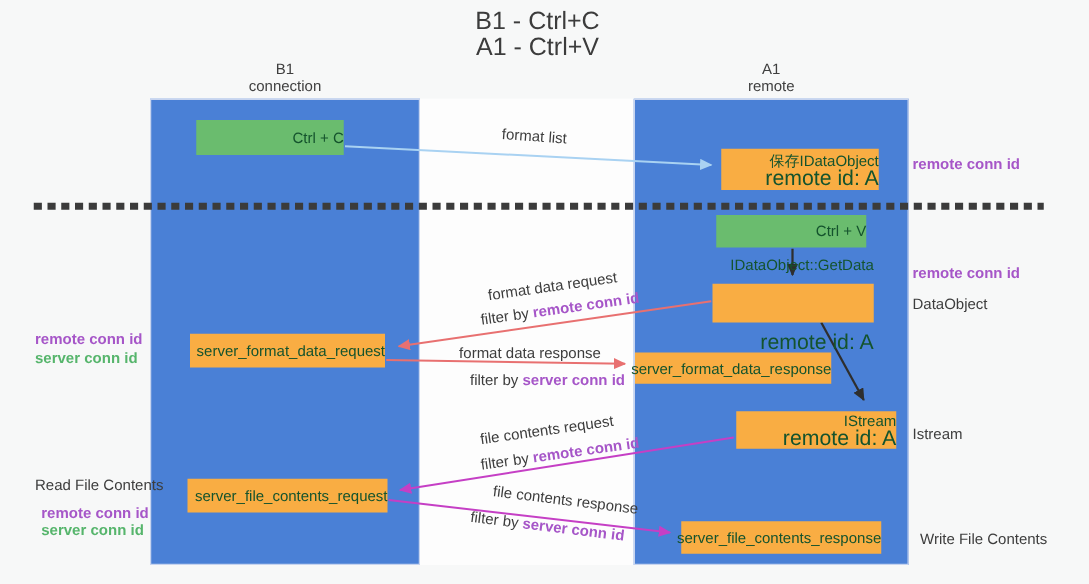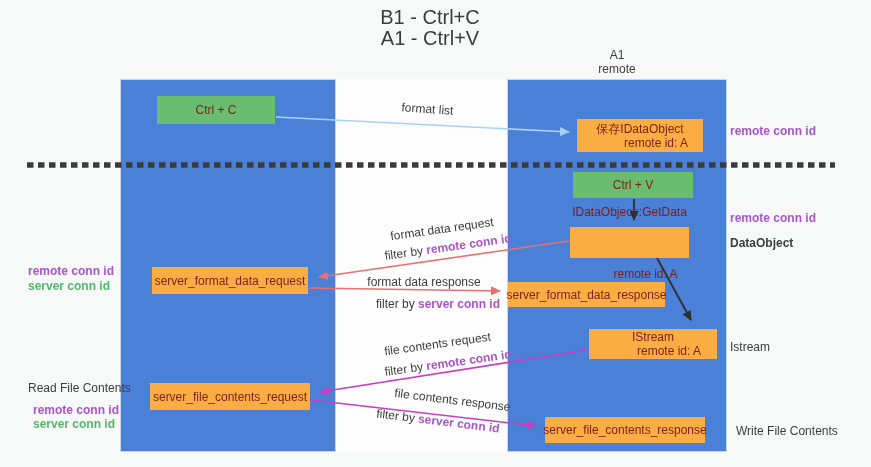--- a/index.html
+++ b/index.html
@@ -21,25 +21,25 @@
 
   #arrow-layer{position:absolute;left:0;top:0;width:871px;height:467px;z-index:3;pointer-events:none;}
   .ln-blue{stroke:var(--arrow-lightblue);stroke-width:1.6px;}
   .ln-black{stroke:var(--arrow-black);stroke-width:1.8px;}
   .ln-red{stroke:var(--arrow-red);stroke-width:1.6px;}
   .ln-mag{stroke:var(--arrow-magenta);stroke-width:1.6px;}
   .ln-dash{stroke:var(--dash);stroke-width:5.5px;stroke-dasharray:6.5 4.5;}
   .mk-blue{fill:var(--arrow-lightblue);} .mk-black{fill:var(--arrow-black);}
   .mk-red{fill:var(--arrow-red);} .mk-mag{fill:var(--arrow-magenta);}
 
-  .box{position:absolute;display:flex;flex-direction:column;align-items:center;justify-content:center;
-       color:#7f1d1d;font-size:12px;line-height:14px;text-align:center;z-index:5;box-sizing:border-box;}
+  .box{position:absolute;display:flex;flex-direction:column;align-items:flex-end;justify-content:center;
+       color:#14532d;font-size:12px;line-height:14px;text-align:center;z-index:5;box-sizing:border-box;}
   .green{background:var(--box-green);}
   .orange{background:var(--box-orange);}
-  .box .l2{font-size:12px;padding-left:32px;}
+  .box .l2{font-size:17px;padding-left:32px;}
 
   .lbl{position:absolute;font-size:12px;line-height:14px;color:var(--text-dark);z-index:6;white-space:nowrap;}
   .center{text-align:center;}
   .purple{color:var(--text-purple);font-weight:700;}
   .greent{color:var(--text-green);font-weight:700;}
   .rot-up{transform:rotate(-8deg);}
   .rot-dn1{transform:rotate(4deg);}
   .rot-dn2{transform:rotate(7deg);}
 
   #title{position:absolute;left:330px;top:7px;width:200px;text-align:center;
@@ -51,20 +51,24 @@
 </head>
 <body>
 
 <div id="canvas">
 
   <div id="title">
     <div>B1 - Ctrl+C</div>
     <div>A1 - Ctrl+V</div>
   </div>
 
+  <div class="lane-header" id="hdr-left">
+    <div>B1</div>
+    <div>connection</div>
+  </div>
   <div class="lane-header" id="hdr-right">
     <div>A1</div>
     <div>remote</div>
   </div>
 
   <div class="lane" id="lane-left"></div>
   <div class="lane" id="lane-right"></div>
   <div id="lane-gap"></div>
 
   <svg id="arrow-layer">
@@ -98,21 +102,21 @@
 
   <div class="box orange" style="left:577px;top:119px;width:126px;height:33px;">
     <div>保存IDataObject</div>
     <div class="l2">remote id: A</div>
   </div>
 
   <div class="box green" style="left:573px;top:172px;width:120px;height:26px;">
     <div>Ctrl + V</div>
   </div>
 
-  <div class="box orange" style="left:570px;top:227px;width:119px;height:31px;gap:48px;">
+  <div class="box orange" style="left:570px;top:227px;width:129px;height:31px;gap:48px;">
     <div>IDataObject::GetData</div>
     <div class="l2">remote id: A</div>
   </div>
 
   <div class="box orange" style="left:152px;top:267px;width:156px;height:27px;">
     <div>server_format_data_request</div>
   </div>
 
   <div class="box orange" style="left:508px;top:282px;width:157px;height:25px;">
     <div>server_format_data_response</div>
@@ -148,21 +152,21 @@
     <span>filter by </span><span class="purple">remote conn id</span>
   </div>
 
   <div class="lbl center rot-dn2" style="left:385px;top:393px;width:135px;">file contents response</div>
   <div class="lbl center rot-dn2" style="left:368px;top:414px;width:140px;">
     <span>filter by </span><span class="purple">server conn id</span>
   </div>
 
   <div class="lbl purple" style="left:730px;top:124px;">remote conn id</div>
   <div class="lbl purple" style="left:730px;top:211px;">remote conn id</div>
-  <div class="lbl" style="left:730px;top:236px;font-weight:bold;">DataObject</div>
+  <div class="lbl" style="left:730px;top:236px;">DataObject</div>
   <div class="lbl" style="left:730px;top:340px;">Istream</div>
   <div class="lbl" style="left:736px;top:424px;">Write File Contents</div>
 
   <div class="lbl purple" style="left:28px;top:264px;">remote conn id</div>
   <div class="lbl greent" style="left:28px;top:279px;">server conn id</div>
   <div class="lbl" style="left:28px;top:381px;">Read File Contents</div>
   <div class="lbl purple" style="left:33px;top:403px;">remote conn id</div>
   <div class="lbl greent" style="left:33px;top:417px;">server conn id</div>
 
 </div>

